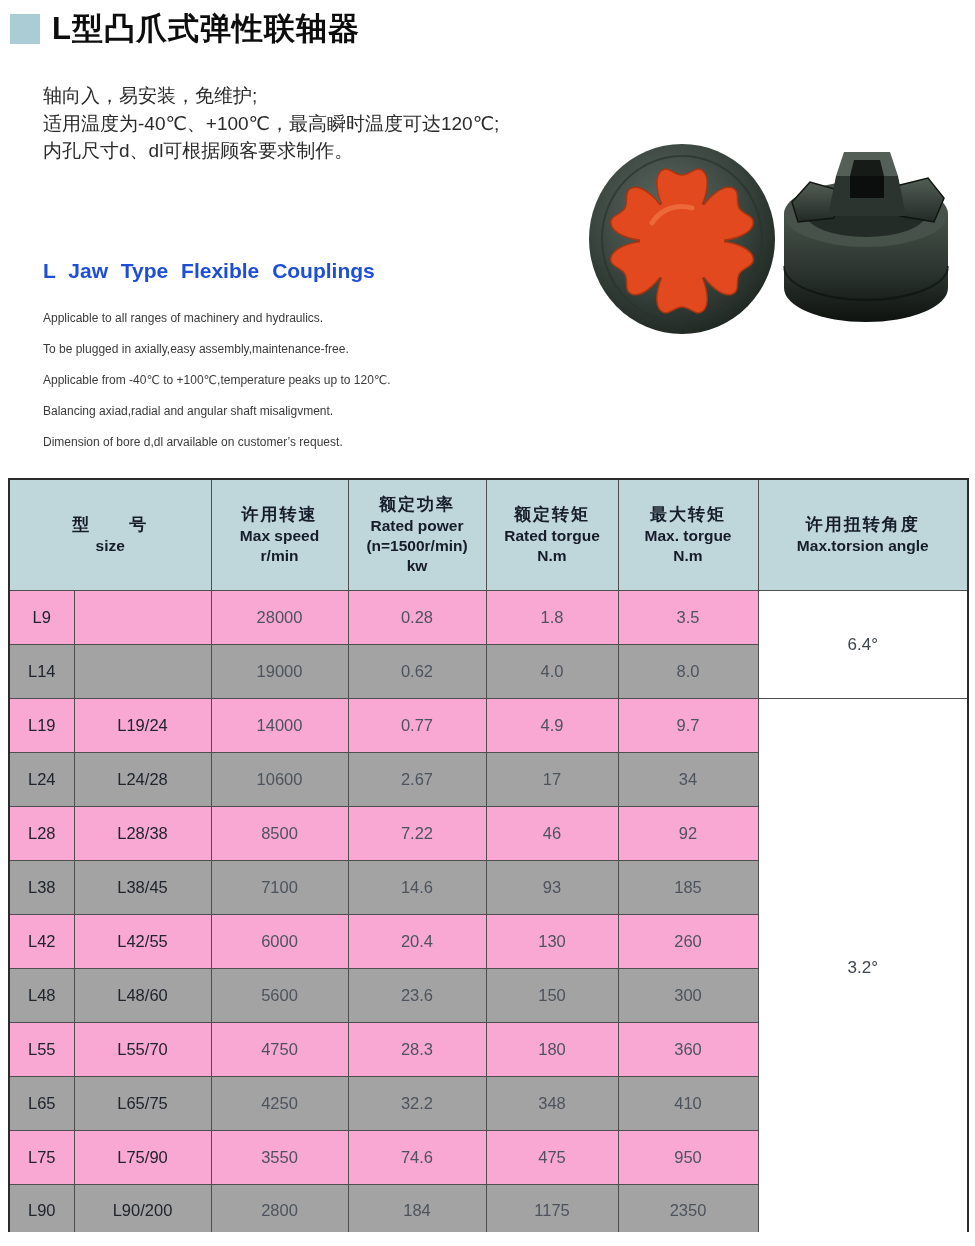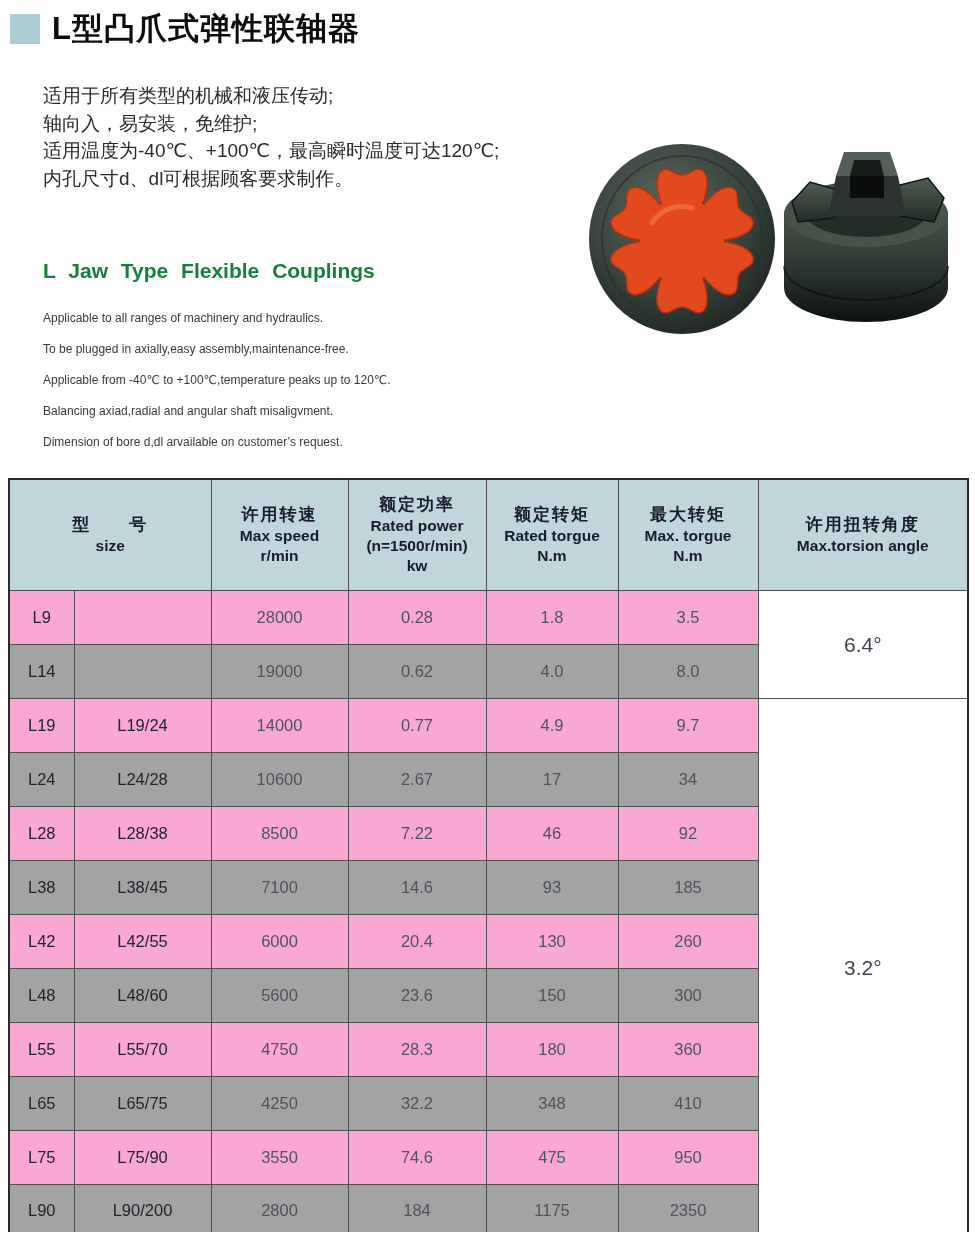--- a/index.html
+++ b/index.html
@@ -9,54 +9,53 @@
   
   .title-row{position:absolute;left:10px;top:12px;display:flex;align-items:center;gap:12px;}
   .bullet-sq{width:30px;height:30px;background:#a9ccd5;}
   .main-title{font-size:31px;font-weight:bold;color:#0d0d0d;letter-spacing:1px;margin:0;line-height:34px;}
 
   
   .features-zh{position:absolute;left:43px;top:82px;font-size:19px;line-height:27.5px;color:#2a2a2a;}
   .features-zh div{white-space:nowrap;}
 
   
-  .en-heading{position:absolute;left:43px;top:259px;font-size:21px;font-weight:bold;color:#15803d;word-spacing:7px;margin:0;}
+  .en-heading{position:absolute;left:43px;top:259px;font-size:21px;font-weight:bold;color:#1d4ed8;word-spacing:7px;margin:0;}
   .features-en{position:absolute;left:43px;top:303px;font-size:12px;line-height:31px;color:#3a3a3a;}
   .features-en div{white-space:nowrap;}
 
   
   .img-left{position:absolute;left:586px;top:138px;}
   .img-right{position:absolute;left:780px;top:136px;}
 
   
   table.spec{position:absolute;left:8px;top:478px;width:959px;border-collapse:collapse;table-layout:fixed;
              border:2px solid #2b2b2b;border-bottom:4px solid #222;}
   table.spec th,table.spec td{border:1px solid #4e4e4e;padding:0;text-align:center;vertical-align:middle;}
   thead th{height:110px;background:#bfd6da;color:#161c2a;}
   thead .zh{font-size:17px;font-weight:bold;letter-spacing:2px;line-height:22px;}
   thead .en{font-size:15.5px;font-weight:600;letter-spacing:0;line-height:20px;}
   thead th{border-bottom:2px solid #2b2b2b;}
   tbody tr{height:54px;background:#f9a8d4;}
   tbody tr.alt{background:#a3a3a3;}
   tbody td{font-size:16.5px;color:#4d535d;}
   tbody td.model{color:#20242c;}
-  tbody td.torsion{background:#ffffff;font-size:21px;color:#3f454f;}
+  tbody td.torsion{background:#ffffff;font-size:17px;color:#3f454f;}
 </style>
 </head>
 <body>
 
 <div id="page">
 
   <div class="title-row">
     <div class="bullet-sq"></div>
     <h1 class="main-title">L型凸爪式弹性联轴器</h1>
   </div>
 
   <div class="features-zh">
-    <div>适用于所有类型的机械和液压传动;</div>
     <div>轴向入，易安装，免维护;</div>
     <div>适用温度为-40℃、+100℃，最高瞬时温度可达120℃;</div>
     <div>内孔尺寸d、dl可根据顾客要求制作。</div>
   </div>
 
   <h2 class="en-heading">L Jaw Type Flexible Couplings</h2>
 
   <div class="features-en">
     <div>Applicable to all ranges of machinery and hydraulics.</div>
     <div>To be plugged in axially,easy assembly,maintenance-free.</div>

